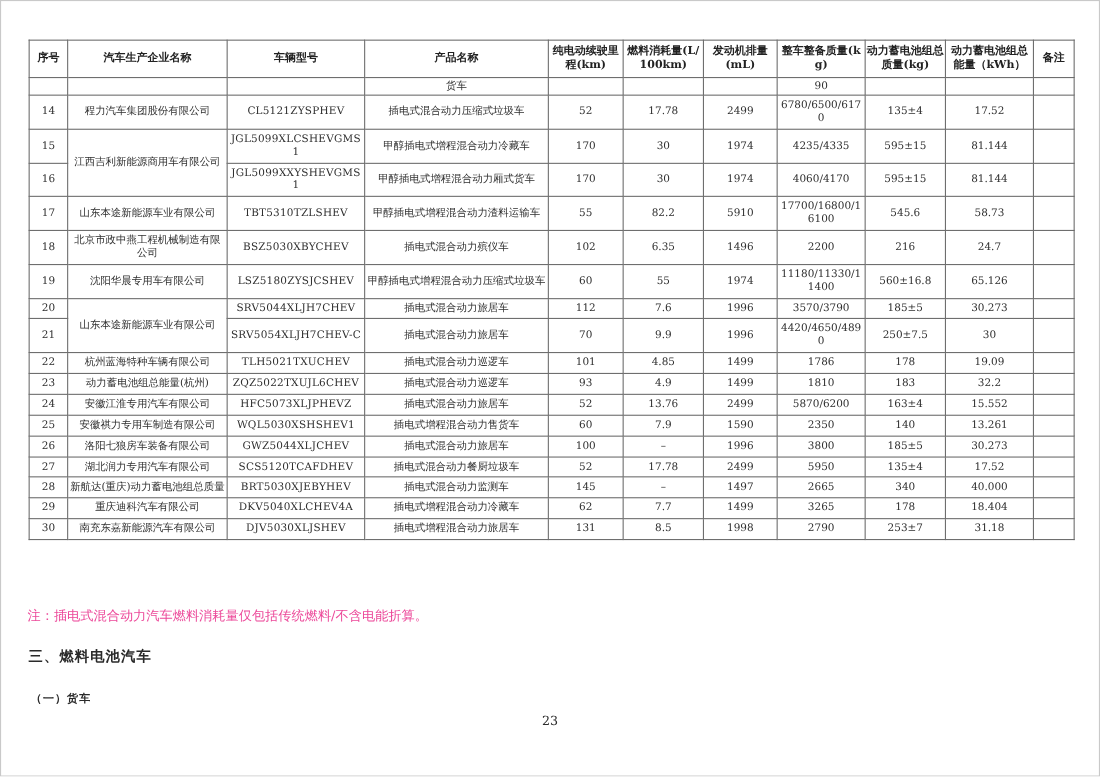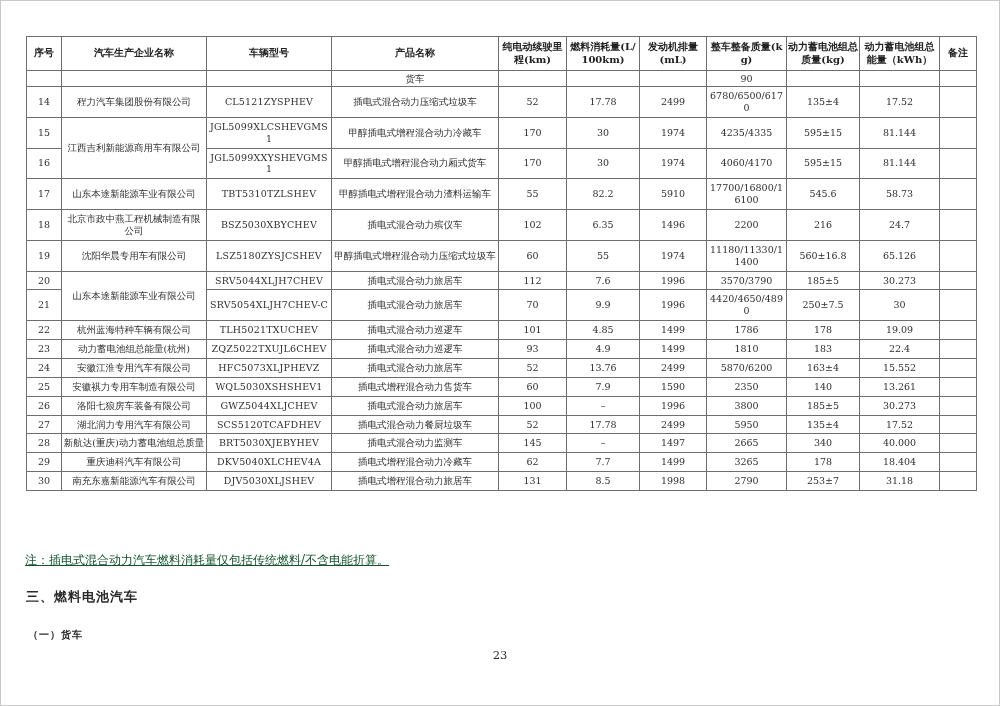--- a/index.html
+++ b/index.html
@@ -48,22 +48,21 @@
   }
   table.vtable tr.carryover td {
     padding: 1px 1px;
     height: 13px;
   }
   .footnote {
     position: absolute;
     left: 24px;
     top: 551px;
     font-size: 12px;
-    color: #14532d;
-    text-decoration: underline;
+    color: #ec4899;
   }
   .section-heading {
     position: absolute;
     left: 25px;
     top: 587px;
     font-size: 13px;
     font-weight: bold;
     font-family: "DejaVu Sans", "Liberation Sans", sans-serif;
     color: #2a2a2a;
     letter-spacing: 1px;
@@ -254,21 +253,21 @@
         <tr>
           <td>23</td>
           <td>动力蓄电池组总能量(杭州)</td>
           <td class="model">ZQZ5022TXUJL6CHEV</td>
           <td>插电式混合动力巡逻车</td>
           <td>93</td>
           <td>4.9</td>
           <td>1499</td>
           <td>1810</td>
           <td>183</td>
-          <td>22.4</td>
+          <td>32.2</td>
           <td></td>
         </tr>
         <tr>
           <td>24</td>
           <td>安徽江淮专用汽车有限公司</td>
           <td class="model">HFC5073XLJPHEVZ</td>
           <td>插电式混合动力旅居车</td>
           <td>52</td>
           <td>13.76</td>
           <td>2499</td>

